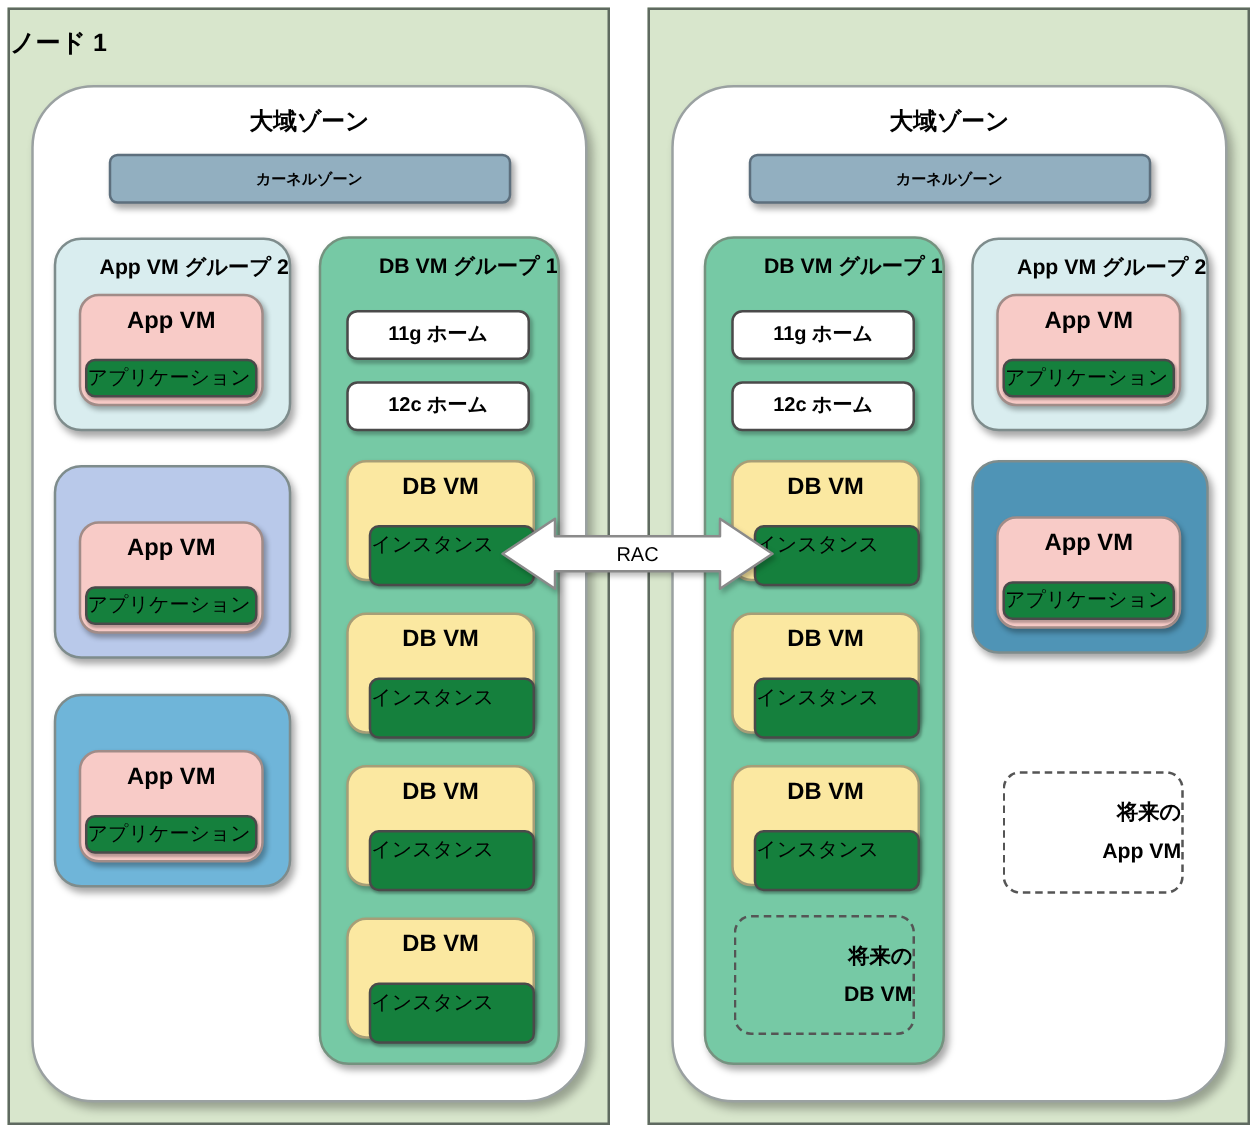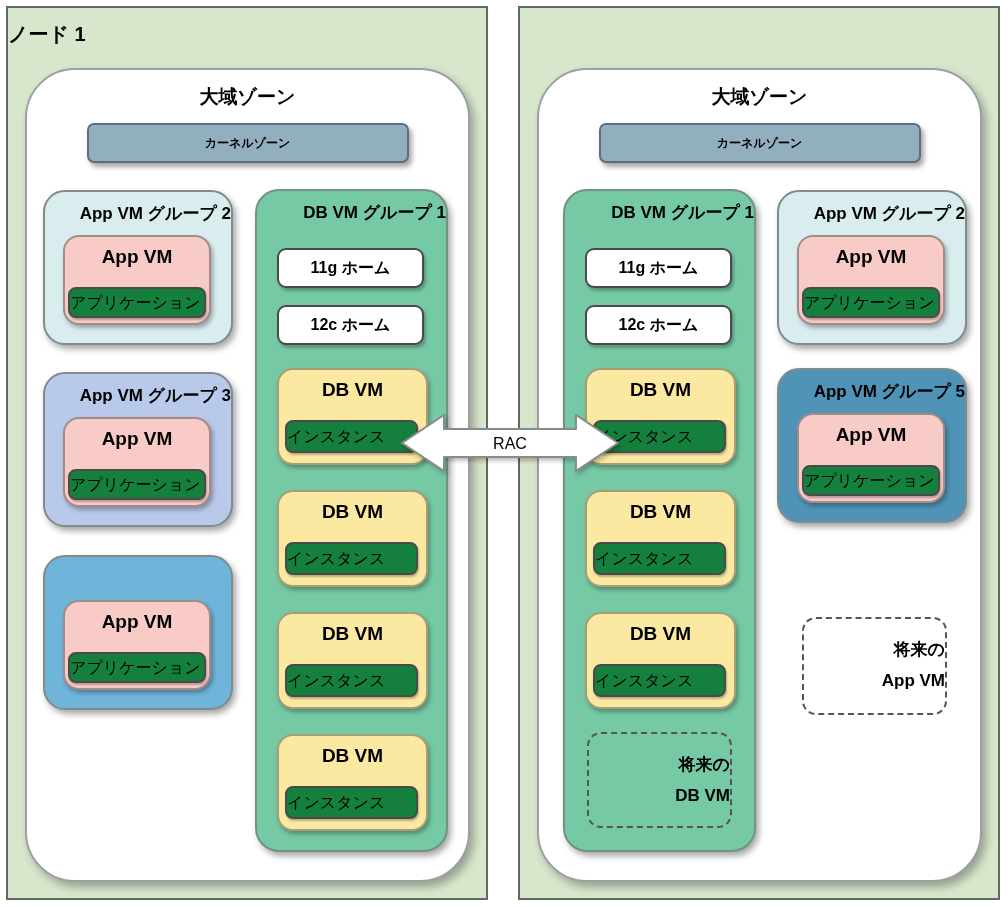--- a/index.html
+++ b/index.html
@@ -74,21 +74,21 @@
     background: #fff; border: 2px solid #4a4a4a; border-radius: 9px;
     text-align: center; font-weight: bold; font-size: 16px; line-height: 36px;
     box-shadow: 2px 3px 3px rgba(0,0,0,0.25);
   }
   .db-vm {
     position: absolute; left: 20px; width: 151px; height: 97px;
     background: #fbe8a1;
     border: 2px solid #a79e77; border-radius: 16px;
     box-shadow: 2px 3px 4px rgba(0,0,0,0.30);
   }
-  .db-inner { left: 6px; top: 50px; width: 133px; height: 33px; line-height: 29px; }
+  .db-inner { left: 16px; top: 50px; width: 133px; height: 49px; line-height: 29px; }
 
   .future-box {
     position: absolute;
     border: 2px dashed #555; border-radius: 14px;
     text-align: right; font-weight: bold; font-size: 17px;
     padding-top: 15px; line-height: 31px;
   }
   .future-box span { display: block; }
 
   .rac-arrow {
@@ -111,21 +111,20 @@
 
       <div class="app-group" style="left: 16px; top: 120px; background-color: rgb(217, 237, 239);">
         <div class="group-title">App VM グループ 2</div>
         <div class="vm-box" style="background-color: rgb(248, 203, 199);">
           <div class="vm-title">App VM</div>
           <div class="inner-white app-inner">アプリケーション</div>
         </div>
       </div>
 
       <div class="app-group" style="left: 16px; top: 302px; background-color: rgb(185, 201, 234);">
-        <div class="group-title">App VM グループ 3</div>
         <div class="vm-box" style="background-color: rgb(248, 203, 199);">
           <div class="vm-title">App VM</div>
           <div class="inner-white app-inner">アプリケーション</div>
         </div>
       </div>
 
       <div class="app-group" style="left: 16px; top: 485px; background-color: rgb(111, 181, 217);">
         <div class="vm-box" style="background-color: rgb(248, 203, 199);">
           <div class="vm-title">App VM</div>
           <div class="inner-white app-inner">アプリケーション</div>
@@ -189,21 +188,20 @@
 
       <div class="app-group" style="left: 238px; top: 120px; background-color: rgb(217, 237, 239);">
         <div class="group-title">App VM グループ 2</div>
         <div class="vm-box" style="background-color: rgb(248, 203, 199);">
           <div class="vm-title">App VM</div>
           <div class="inner-white app-inner">アプリケーション</div>
         </div>
       </div>
 
       <div class="app-group" style="left: 238px; top: 298px; background-color: rgb(79, 148, 182);">
-        <div class="group-title">App VM グループ 5</div>
         <div class="vm-box" style="background-color: rgb(248, 203, 199);">
           <div class="vm-title">App VM</div>
           <div class="inner-white app-inner">アプリケーション</div>
         </div>
       </div>
 
       <div class="future-box" style="left:263px;top:547px;width:145px;height:98px;">
         <span>将来の</span>
         <span>App VM</span>
       </div>

